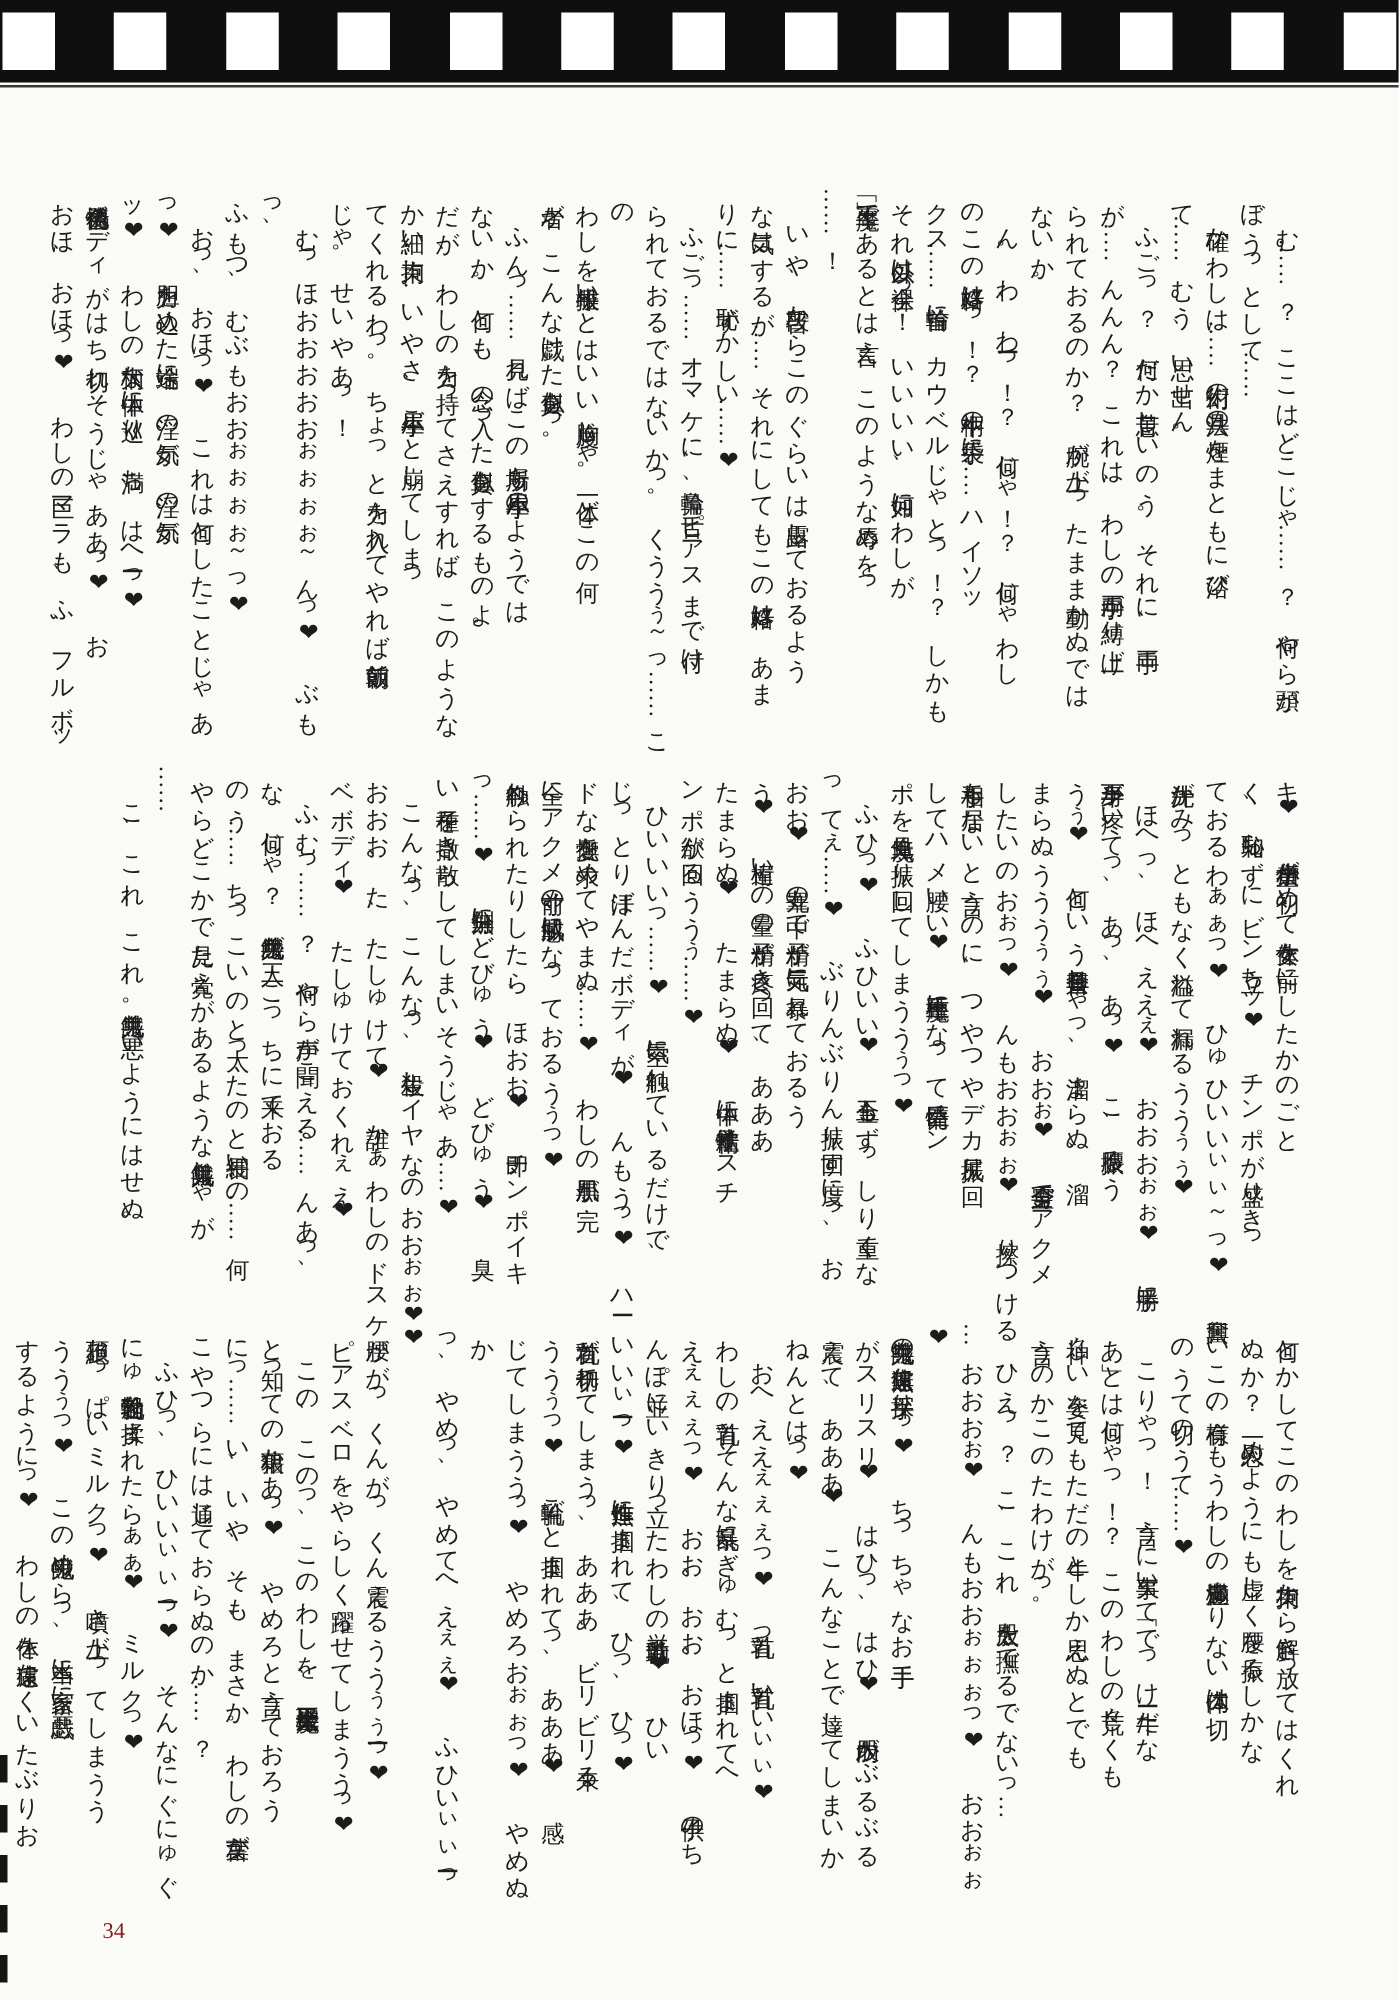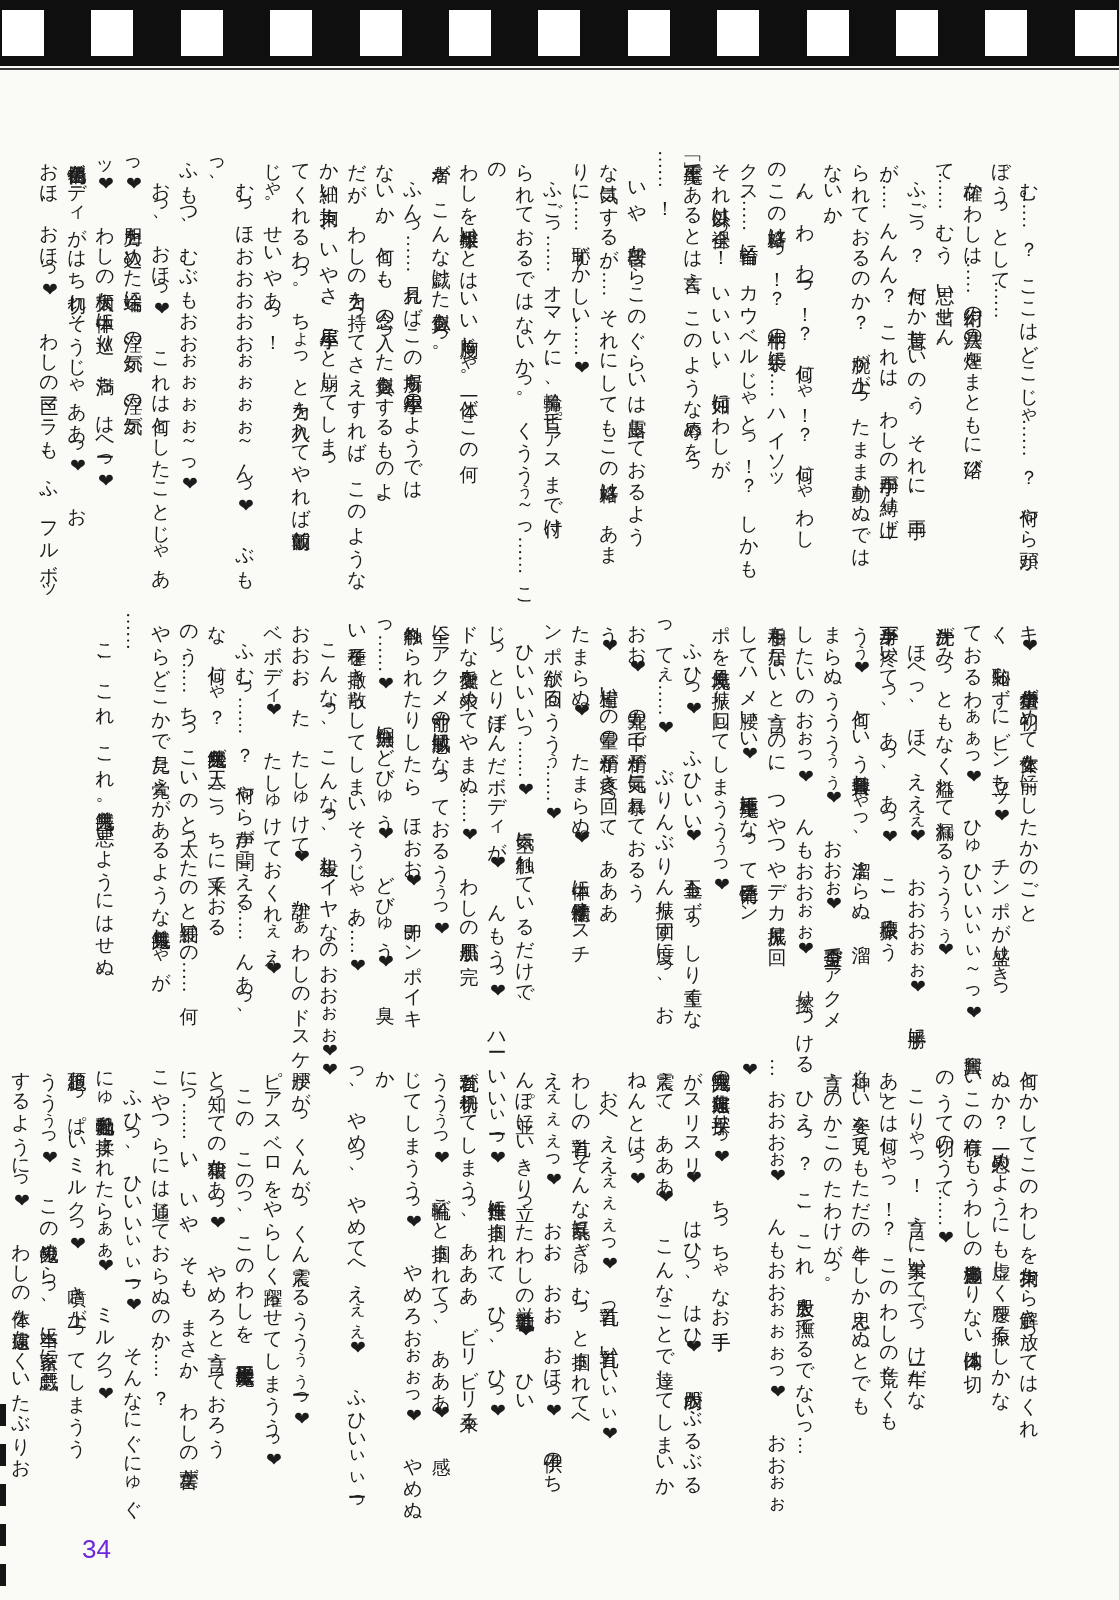--- a/index.html
+++ b/index.html
@@ -33,22 +33,22 @@
     line-height:28px;
     letter-spacing:0;
     height:460px;
     color:#1c1c1c;
   }
   .band1{top:150px;}
   .band2{top:612px;}
   .band3{top:1058px;}
   .page-number{
     position:absolute;left:82px;top:1534px;
-    font-size:26px;color:#6d28d9;
-    font-family:Liberation Sans, sans-serif;
+    font-size:18px;color:#7f1d1d;
+    font-family:Liberation Serif, serif;
   }
   .edge-mark{
     position:absolute;left:0;width:6px;height:22px;background:#151515;
   }
 </style>
 </head>
 <body>
 
 <div>
 

